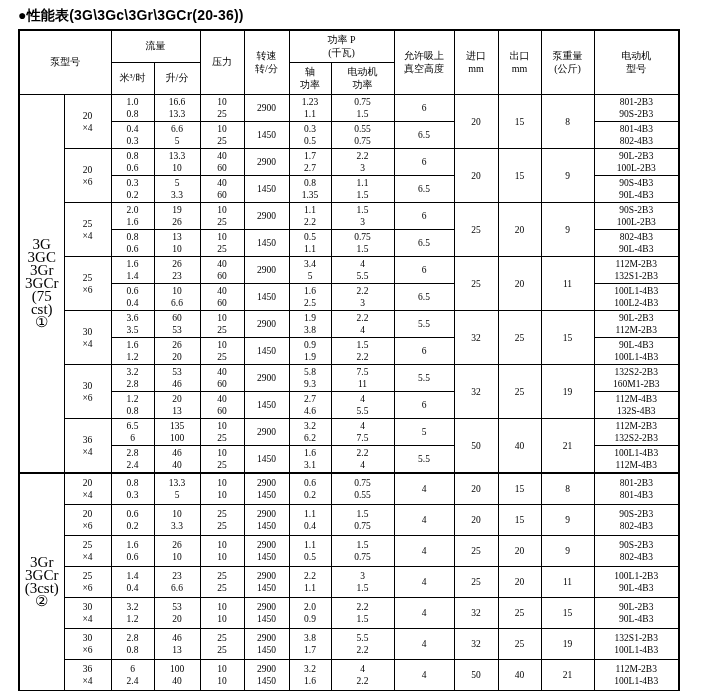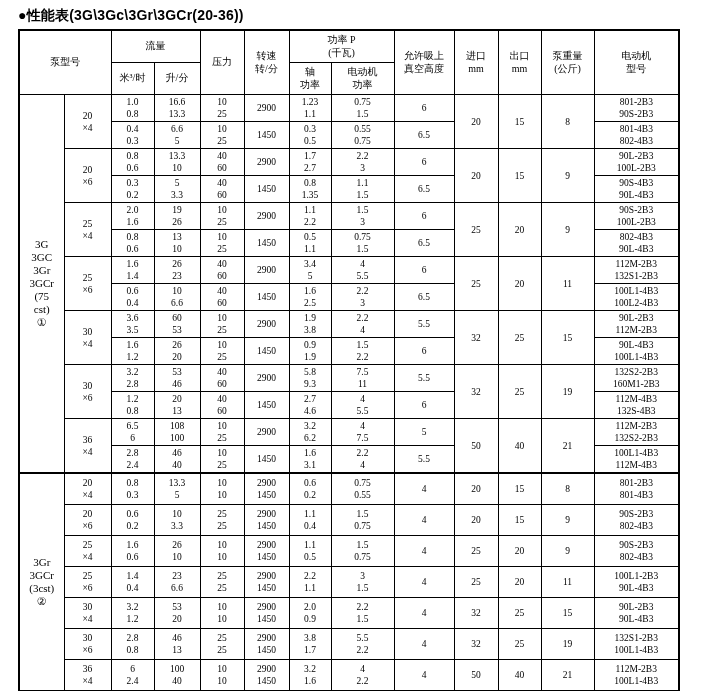--- a/index.html
+++ b/index.html
@@ -17,21 +17,21 @@
     border:2px solid #000;
   }
   .perf th,.perf td{
     border:1px solid #000;text-align:center;vertical-align:middle;
     padding:1px 0;font-size:9.5px;line-height:12px;white-space:pre-line;
     overflow:hidden;
   }
   .perf thead th{font-weight:normal;font-size:10px;line-height:12.5px;padding:3px 0;}
   .perf tbody tr.loose td{padding:3px 0;}
   .perf tbody tr.section-start td{border-top:2px solid #000;}
-  .perf td.series{font-size:11px;line-height:13px;}
+  .perf td.series{font-size:15px;line-height:13px;}
 </style>
 </head>
 <body>
 
 <div class="page">
   <div class="title">●性能表(3G\3Gc\3Gr\3GCr(20-36))</div>
 
   <table class="perf">
     <colgroup>
       <col style="width:45px">
@@ -305,21 +305,21 @@
 5.5</td>
           <td>6</td>
           <td class="model">112M-4B3
 132S-4B3</td>
         </tr>
         <tr>
           <td rowspan="2">36
 ×4</td>
           <td>6.5
 6</td>
-          <td>108
+          <td>135
 100</td>
           <td>10
 25</td>
           <td>2900</td>
           <td>3.2
 6.2</td>
           <td>4
 7.5</td>
           <td>5</td>
           <td rowspan="2">50</td>

